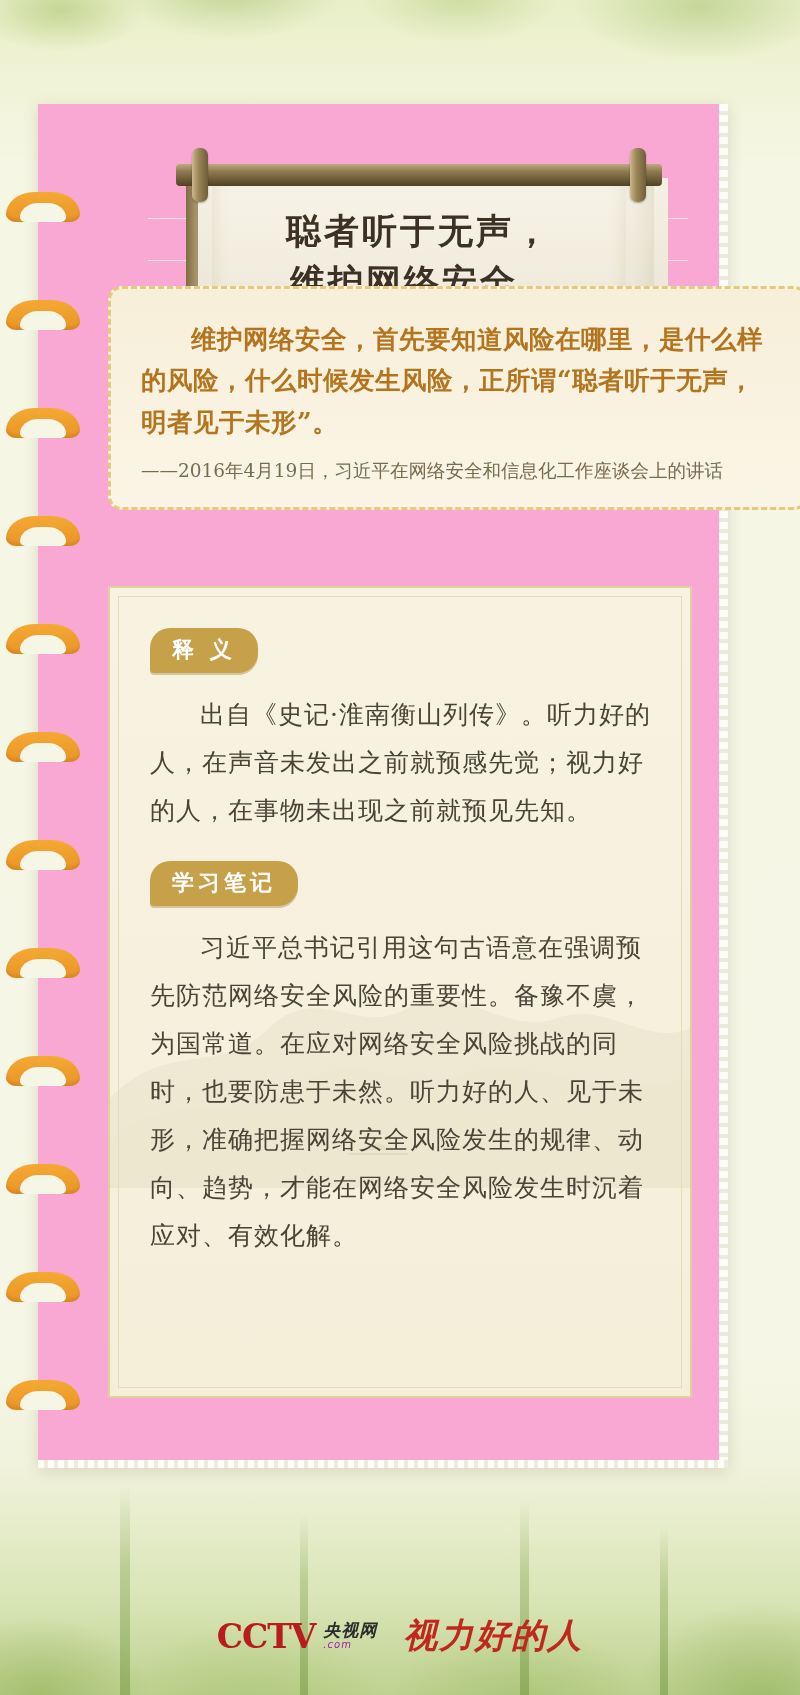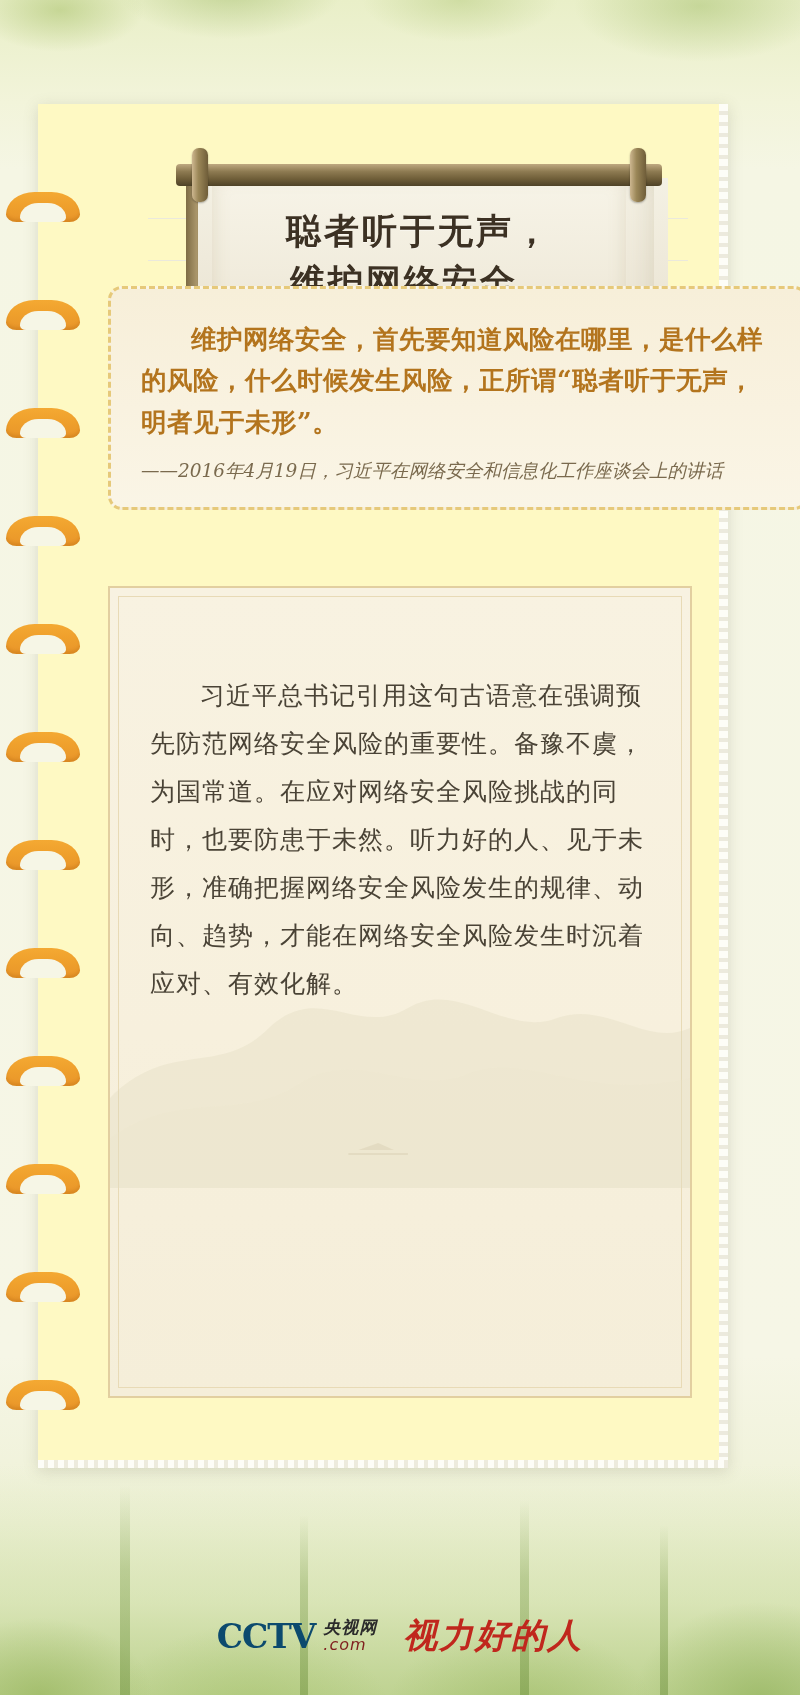--- a/index.html
+++ b/index.html
@@ -51,21 +51,21 @@
     background: linear-gradient(180deg, rgba(120,155,70,0) 0%, rgba(120,155,70,.35) 40%, rgba(110,145,62,.5) 100%);
   }
 
   
   .page {
     position: absolute;
     left: 38px;
     top: 104px;
     width: 690px;
     height: 1364px;
-    background: #fef9c3;
+    background: #f9a8d4;
     box-shadow: 0 3px 14px rgba(90,90,60,.18);
   }
   .page-edge {
     position: absolute;
     left: 38px;
     top: 104px;
     width: 12px;
     height: 1364px;
     background: linear-gradient(90deg, #e7e6d6, #fdfdf7);
   }
@@ -232,21 +232,20 @@
     letter-spacing: .5px;
     text-indent: 50px;
     margin: 0;
   }
   .quote-src {
     margin: 14px 0 0 0;
     color: #7a6a4e;
     font-size: 18.5px;
     line-height: 1.5;
     font-family: "DejaVu Serif", "Liberation Serif", serif;
-    font-style: italic;
   }
 
   
   .panel {
     position: absolute;
     left: 108px;
     top: 586px;
     width: 584px;
     height: 812px;
     box-sizing: border-box;
@@ -313,38 +312,38 @@
   }
   .cctv {
     display: flex;
     align-items: center;
     gap: 8px;
   }
   .cctv-mark {
     font-family: "DejaVu Serif", "Liberation Serif", serif;
     font-weight: bold;
     font-size: 33px;
-    color: #0c4a6e;
+    color: #b91c1c;
     letter-spacing: -1px;
   }
   .cctv-cn {
     display: flex;
     flex-direction: column;
     line-height: 1.05;
     font-style: italic;
   }
   .cctv-cn b {
     font-size: 17px;
     color: #2b2b2b;
     letter-spacing: 1px;
     font-family: "DejaVu Serif", "Liberation Serif", serif;
   }
   .cctv-cn span {
-    font-size: 16px;
-    color: #7f1d1d;
+    font-size: 10px;
+    color: #a21caf;
     letter-spacing: 1px;
   }
   .brand {
     font-family: "DejaVu Serif", "Liberation Serif", serif;
     font-weight: bold;
     font-size: 34px;
     color: #c0271d;
     letter-spacing: 2px;
     font-style: italic;
   }
@@ -398,22 +397,27 @@
     <div class="panel-inner-border"></div>
 
     <svg class="mountains" viewBox="0 0 584 300" preserveAspectRatio="none">
       <path d="M0,210 C60,150 110,190 160,140 C210,92 250,150 300,120 C350,90 400,150 450,130 C500,112 540,160 584,140 L584,300 L0,300 Z" fill="#ddd7b9" opacity="0.55"></path>
       <path d="M0,250 C70,200 130,235 190,196 C250,158 300,210 360,186 C420,162 480,215 584,190 L584,300 L0,300 Z" fill="#e6e0c4" opacity="0.6"></path>
       <path d="M250,262 l20,-7 l16,7 z" fill="#cfc7a6" opacity="0.8"></path>
       <path d="M240,266 h60" stroke="#cfc7a6" stroke-width="2" fill="none" opacity="0.8"></path>
     </svg>
 
     <div class="panel-body">
+      <div>
+        <span class="label">释 义</span>
+        <p class="para">出自《史记·淮南衡山列传》。听力好的人，在声音未发出之前就预感先觉；视力好的人，在事物未出现之前就预见先知。</p>
+      </div>
       <div class="spacer-notes"></div>
       <div>
+        <span class="label">学习笔记</span>
         <p class="para">习近平总书记引用这句古语意在强调预先防范网络安全风险的重要性。备豫不虞，为国常道。在应对网络安全风险挑战的同时，也要防患于未然。听力好的人、见于未形，准确把握网络安全风险发生的规律、动向、趋势，才能在网络安全风险发生时沉着应对、有效化解。</p>
       </div>
     </div>
   </div>
 </div>
 
 <div class="spiral">
   <div class="ring" style="top:12px"></div>
   <div class="ring" style="top:120px"></div>
   <div class="ring" style="top:228px"></div>

